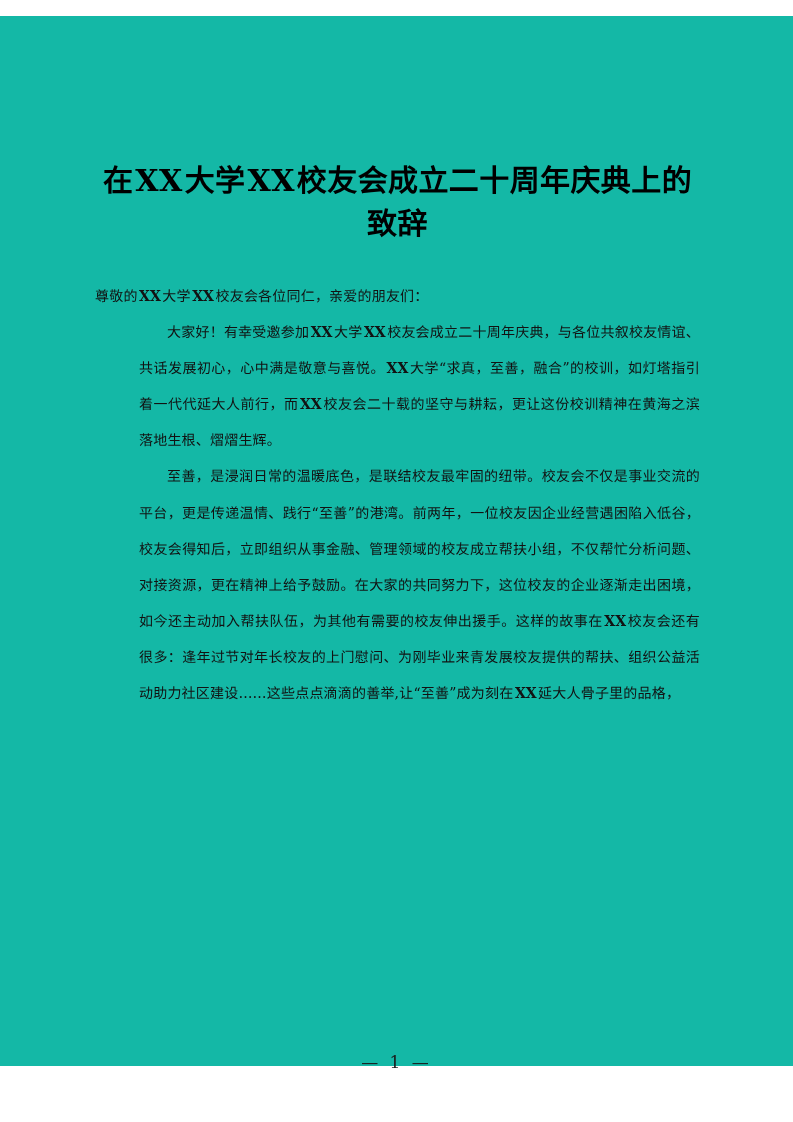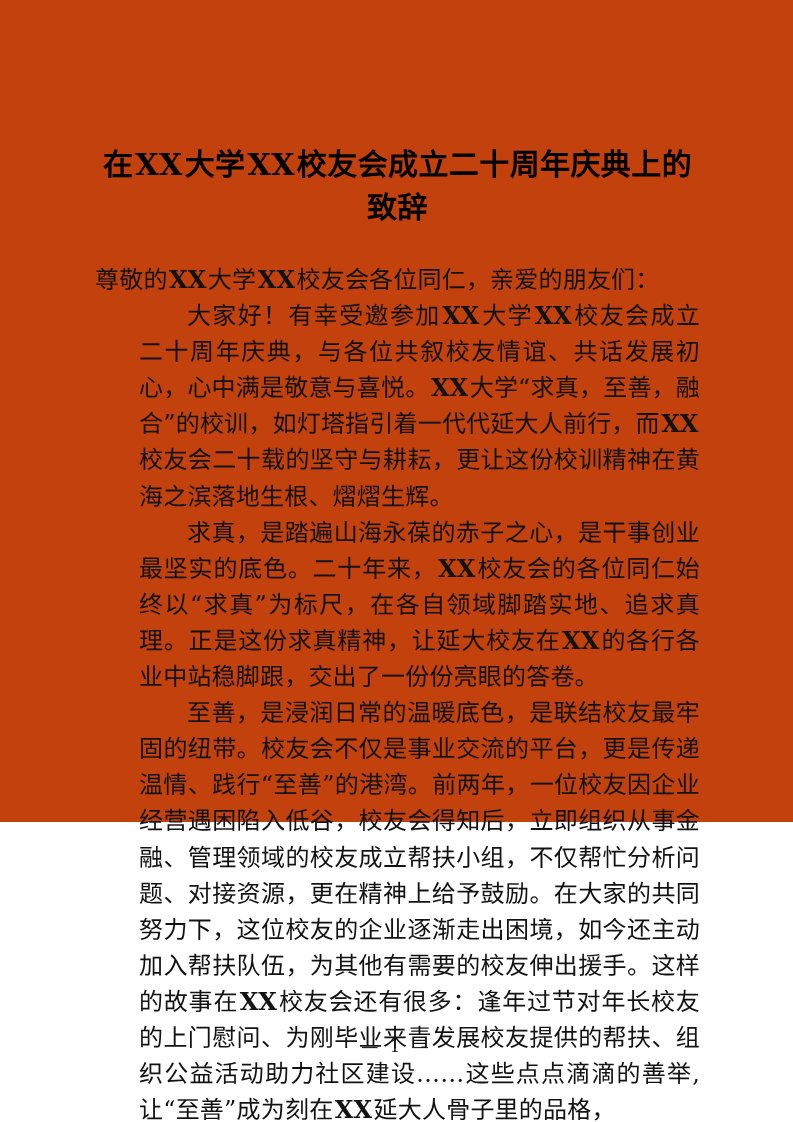--- a/index.html
+++ b/index.html
@@ -14,24 +14,24 @@
     position: relative;
     overflow: hidden;
     font-family: "DejaVu Serif", "Liberation Serif", serif;
     color: #000000;
     -webkit-font-smoothing: antialiased;
   }
 
   .page {
     position: absolute;
     left: 0;
-    top: 0;
+    top: 16px;
     width: 793px;
-    height: 822px;
-    background: #c2410c;
+    height: 1050px;
+    background: #14b8a6;
     box-sizing: border-box;
   }
 
   .content-area {
     position: absolute;
     left: 95px;
     top: 0;
     width: 605px;
   }
 
@@ -62,21 +62,21 @@
     position: absolute;
     top: 262px;
     left: 0;
     width: 605px;
   }
 
   p.para {
     margin: 0 0 0 0;
     padding: 0;
     font-family: "DejaVu Serif", "Liberation Serif", serif;
-    font-size: 24px;
+    font-size: 14px;
     line-height: 36.1px;
     color: #121212;
     text-align: justify;
     text-justify: inter-character;
     text-align-last: left;
     letter-spacing: 0.2px;
     font-weight: 400;
     word-break: break-all;
   }
   p.para.indent {
@@ -109,21 +109,20 @@
 <div class="page">
   <div class="content-area">
 
     <h1 class="doc-title">
       <span>在<span class="latin">XX</span>大学<span class="latin">XX</span>校友会成立二十周年庆典上的致辞</span>
     </h1>
 
     <div class="body-block">
       <p class="para">尊敬的<span class="latin">XX</span>大学<span class="latin">XX</span>校友会各位同仁，亲爱的朋友们：</p>
       <p class="para indent">大家好！有幸受邀参加<span class="latin">XX</span>大学<span class="latin">XX</span>校友会成立二十周年庆典，与各位共叙校友情谊、共话发展初心，心中满是敬意与喜悦。<span class="latin">XX</span>大学“求真，至善，融合”的校训，如灯塔指引着一代代延大人前行，而<span class="latin">XX</span>校友会二十载的坚守与耕耘，更让这份校训精神在黄海之滨落地生根、熠熠生辉。</p>
-      <p class="para indent">求真，是踏遍山海永葆的赤子之心，是干事创业最坚实的底色。二十年来，<span class="latin">XX</span>校友会的各位同仁始终以“求真”为标尺，在各自领域脚踏实地、追求真理。正是这份求真精神，让延大校友在<span class="latin">XX</span>的各行各业中站稳脚跟，交出了一份份亮眼的答卷。</p>
       <p class="para indent">至善，是浸润日常的温暖底色，是联结校友最牢固的纽带。校友会不仅是事业交流的平台，更是传递温情、践行“至善”的港湾。前两年，一位校友因企业经营遇困陷入低谷，校友会得知后，立即组织从事金融、管理领域的校友成立帮扶小组，不仅帮忙分析问题、对接资源，更在精神上给予鼓励。在大家的共同努力下，这位校友的企业逐渐走出困境，如今还主动加入帮扶队伍，为其他有需要的校友伸出援手。这样的故事在<span class="latin">XX</span>校友会还有很多：逢年过节对年长校友的上门慰问、为刚毕业来青发展校友提供的帮扶、组织公益活动助力社区建设……这些点点滴滴的善举,让“至善”成为刻在<span class="latin">XX</span>延大人骨子里的品格，</p>
     </div>
 
   </div>
 
   <div class="page-footer">
     <span>— 1 —</span>
   </div>
 </div>
 

